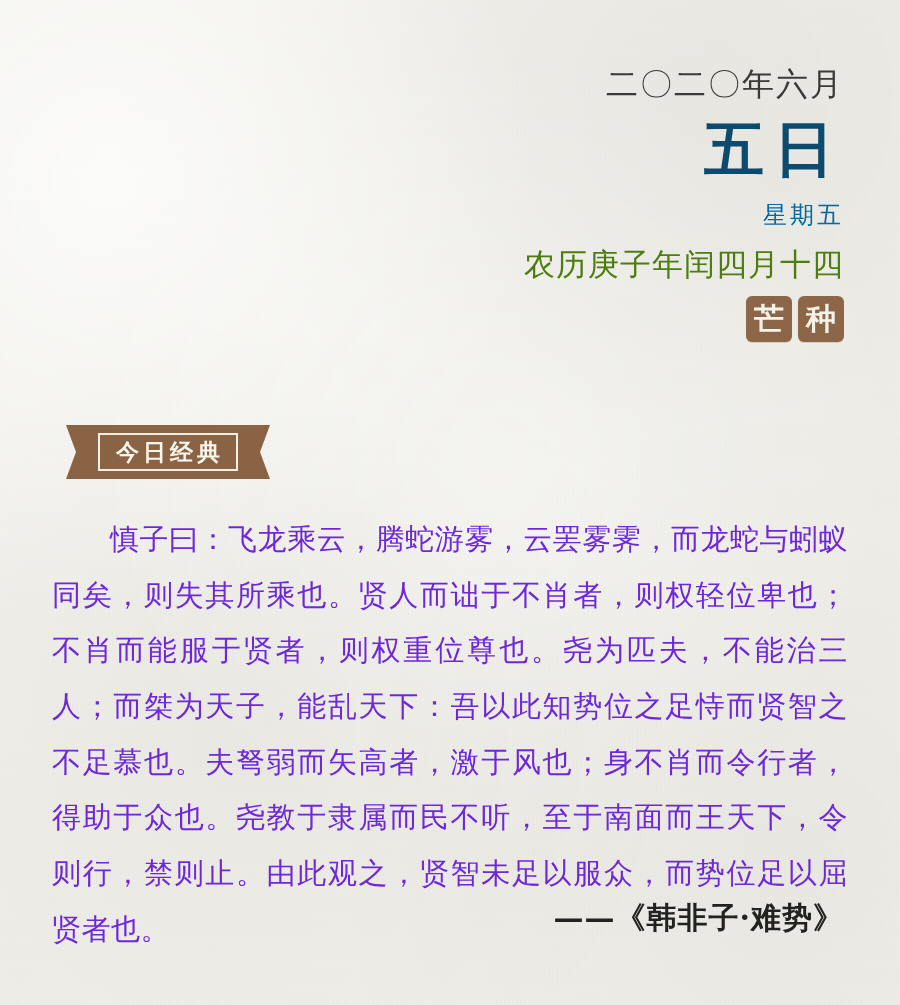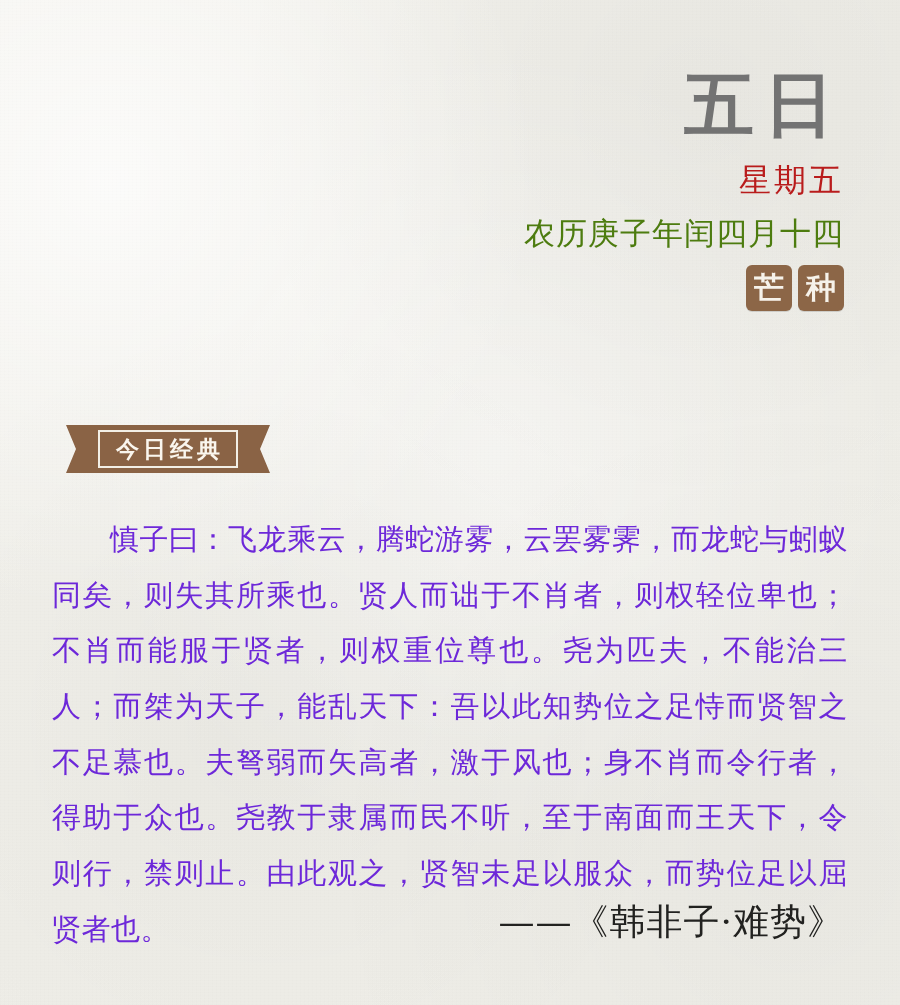--- a/index.html
+++ b/index.html
@@ -53,32 +53,32 @@
     text-align: right;
     line-height: 1;
   }
   .date-year-month {
     font-size: 32px;
     letter-spacing: 2px;
     color: #3a3a38;
     margin-bottom: 18px;
   }
   .date-day {
-    font-size: 70px;
+    font-size: 60px;
     font-weight: 700;
     letter-spacing: 10px;
-    color: #737373;
+    color: #0c4a6e;
     margin-bottom: 22px;
     line-height: 1.05;
     text-align: right;
   }
   .date-weekday {
-    font-size: 32px;
+    font-size: 24px;
     letter-spacing: 3px;
-    color: #b91c1c;
+    color: #0369a1;
     margin-bottom: 22px;
   }
   .date-lunar {
     font-size: 31px;
     letter-spacing: 1px;
     color: #4d7c0f;
     margin-bottom: 16px;
   }
   .solar-term {
     display: inline-flex;
@@ -98,21 +98,21 @@
     font-weight: 700;
     line-height: 1;
     box-shadow: 0 1px 0 rgba(0,0,0,0.12);
   }
 
   
   .ribbon {
     position: absolute;
     top: 425px;
     left: 66px;
-    height: 48px;
+    height: 54px;
     display: flex;
     align-items: stretch;
   }
   .ribbon-end {
     width: 26px;
     background: #8a6345;
     position: relative;
   }
   .ribbon-end.left {
     clip-path: polygon(0 0, 100% 0, 100% 100%, 0 100%, 10px 50%);
@@ -151,34 +151,35 @@
     letter-spacing: 0.5px;
   }
   .classic-body .indent {
     display: inline-block;
     width: 2em;
   }
   .attribution {
     position: absolute;
     top: 898px;
     right: 56px;
-    font-size: 36px;
-    font-weight: 400;
+    font-size: 30px;
+    font-weight: 700;
     color: #222220;
     letter-spacing: 1px;
   }
 </style>
 </head>
 <body>
 
 <div class="page">
   <div class="paper-texture"></div>
   <div class="grain"></div>
 
   <div class="date-block">
+    <div class="date-year-month">二〇二〇年六月</div>
     <div class="date-day">五日</div>
     <div class="date-weekday">星期五</div>
     <div class="date-lunar">农历庚子年闰四月十四</div>
     <div class="solar-term">
       <span class="term-char">芒</span>
       <span class="term-char">种</span>
     </div>
   </div>
 
   <div class="ribbon">

